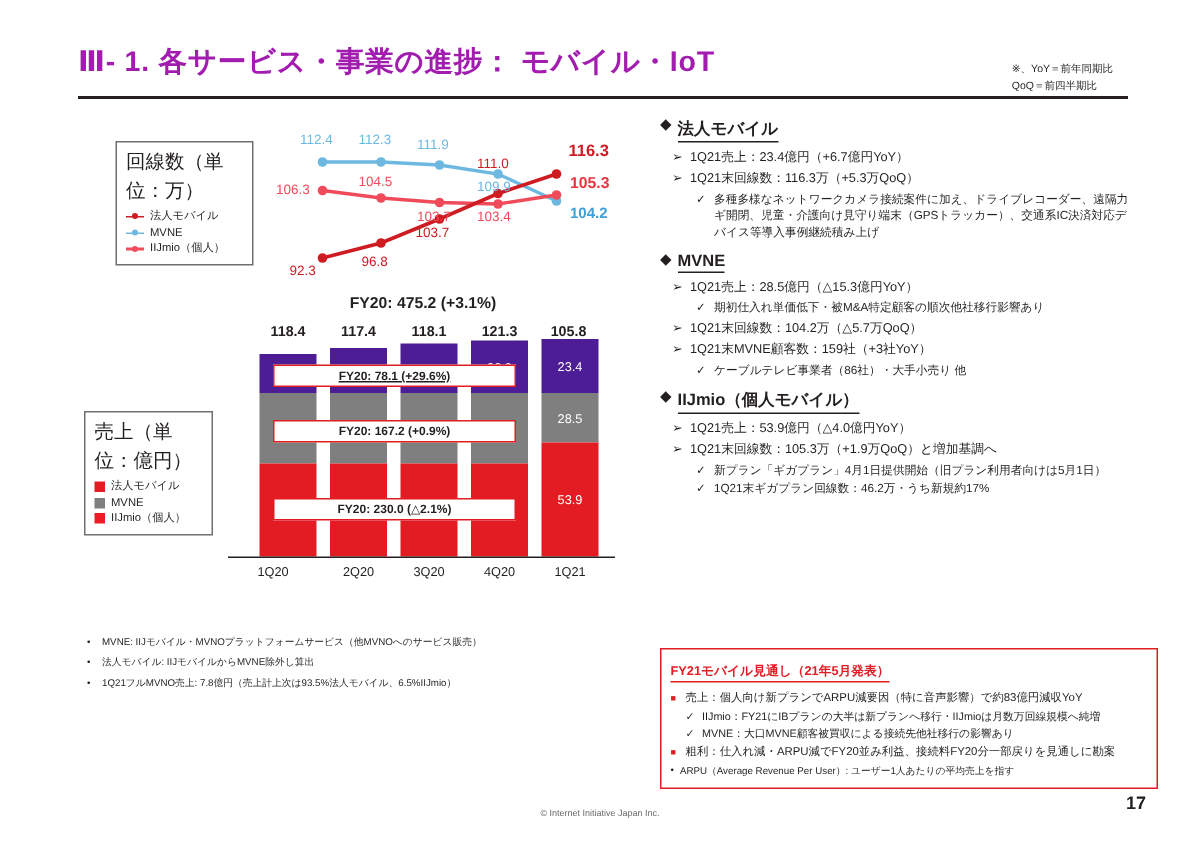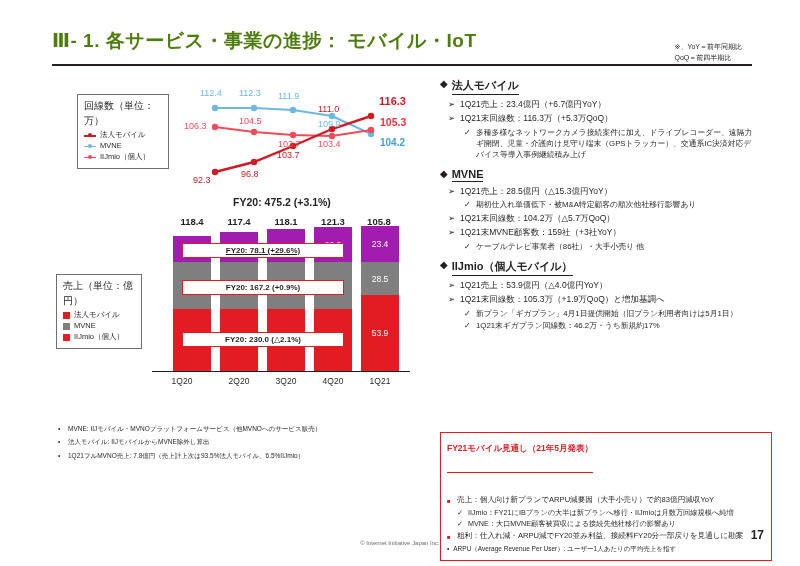--- a/index.html
+++ b/index.html
@@ -10,56 +10,56 @@
     color:#231f20;
     position:relative;
     overflow:hidden;
   }
   .slide{position:absolute;left:0;top:0;width:800px;height:566px;}
   
   .title-bar{
     position:absolute;left:52px;top:28px;width:700px;height:32px;
   }
   .title-text{
-    font-size:19px;font-weight:bold;letter-spacing:0.5px;color:#4d7c0f;
+    font-size:19px;font-weight:bold;letter-spacing:0.5px;color:#a21caf;
     white-space:nowrap;
   }
   .title-rule{
     position:absolute;left:52px;top:64px;width:700px;height:2px;background:#231f20;
   }
   .note-top{
     position:absolute;right:58px;top:42px;text-align:left;font-size:7px;line-height:1.5;color:#231f20;
   }
   
   .left-col{position:absolute;left:52px;top:74px;width:390px;height:420px;}
   
   .legend-box{
     position:absolute;border:1px solid #6f6f6f;background:#ffffff;
     padding:4px 6px 5px 6px;font-size:7.5px;line-height:1.45;
   }
-  .legend-title{font-size:10px;margin-bottom:2px;}
+  .legend-title{font-size:13px;margin-bottom:2px;}
   .legend-row{display:flex;align-items:center;gap:4px;white-space:nowrap;}
   .swatch{display:inline-block;width:10px;height:3px;}
   .swatch.sq{width:7px;height:7px;}
   .lineswatch{position:relative;width:12px;height:7px;}
   .lineswatch i{position:absolute;left:0;top:3px;width:12px;height:1.6px;}
   .lineswatch b{position:absolute;left:4px;top:1.3px;width:4px;height:4px;border-radius:50%;}
   
   .linechart{position:absolute;left:15px;top:0;width:390px;height:130px;}
   .lbl{position:absolute;font-size:9px;white-space:nowrap;}
   .lbl.b{font-weight:bold;}
   
   .ribbon{
     position:absolute;font-size:10.5px;font-weight:bold;text-align:center;
   }
   
   .barchart{position:absolute;left:0;top:210px;width:390px;height:185px;}
   .axis{position:absolute;background:#231f20;}
   .bar-seg{position:absolute;display:flex;align-items:center;justify-content:center;font-size:8.5px;color:#ffffff;}
-  .bar-top{background:#a21caf;}
+  .bar-top{background:#4c1d95;}
   .bar-mid{background:#7f7f7f;}
   .bar-bot{background:#e31b23;}
   .bar-total{position:absolute;font-size:9.5px;font-weight:bold;text-align:center;}
   .xlabel{position:absolute;font-size:8.5px;text-align:center;}
   .callout{
     position:absolute;border:1px solid #e31b23;background:#ffffff;color:#231f20;
     font-size:8px;font-weight:bold;text-align:center;line-height:1;
     display:flex;align-items:center;justify-content:center;
   }
   
@@ -74,21 +74,21 @@
   .l1{display:flex;gap:4px;font-size:8.5px;line-height:1.45;margin:2px 0 2px 8px;}
   .l1 .ar{flex:0 0 8px;color:#231f20;}
   .l2{display:flex;gap:4px;font-size:7.8px;line-height:1.45;margin:1px 0 1px 24px;}
   .l2 .ck{flex:0 0 8px;color:#231f20;}
   .grp{margin-bottom:7px;}
   
   .bottombox{
     position:absolute;left:440px;top:432px;width:318px;
     border:1px solid #e31b23;background:#ffffff;padding:4px 6px 6px 6px;
   }
-  .bb-title{font-size:8.5px;font-weight:bold;color:#e31b23;border-bottom:1.3px solid #e31b23;display:inline-block;margin-bottom:20px;padding-bottom:17px;}
+  .bb-title{font-size:8.5px;font-weight:bold;color:#e31b23;border-bottom:1.3px solid #e31b23;display:inline-block;margin-bottom:3px;padding-bottom:0;}
   .bb-l1{display:flex;gap:4px;font-size:7.6px;line-height:1.4;margin:2px 0;}
   .bb-l1 .sq{flex:0 0 6px;color:#e31b23;font-size:6px;padding-top:2px;}
   .bb-l2{display:flex;gap:4px;font-size:7.2px;line-height:1.4;margin:1px 0 1px 10px;}
   .bb-l2 .ck{flex:0 0 7px;}
   .bb-note{font-size:6.5px;margin-top:4px;display:flex;gap:4px;}
   
   .copyright{position:absolute;left:0;top:540px;width:800px;text-align:center;font-size:6px;color:#6b6b6b;}
   .pageno{position:absolute;right:36px;top:528px;font-size:12px;font-weight:bold;}
   svg{display:block;}
 </style>
@@ -322,21 +322,21 @@
           <span class="ck">✓</span>
           <span>1Q21末ギガプラン回線数：46.2万・うち新規約17%</span>
         </div>
     </div>
   </div>
 
   <div class="bottombox">
     <div class="bb-title">FY21モバイル見通し（21年5月発表）</div>
     <div class="bb-l1">
         <span class="sq">■</span>
-        <span>売上：個人向け新プランでARPU減要因（大手小売り）で約83億円減収YoY</span>
+        <span>売上：個人向け新プランでARPU減要因（特に音声影響）で約83億円減収YoY</span>
       </div>
     <div class="bb-l2">
         <span class="ck">✓</span>
         <span>IIJmio：FY21にIBプランの大半は新プランへ移行・IIJmioは月数万回線規模へ純増</span>
       </div>
     <div class="bb-l2">
         <span class="ck">✓</span>
         <span>MVNE：大口MVNE顧客被買収による接続先他社移行の影響あり</span>
       </div>
     <div class="bb-l1">

